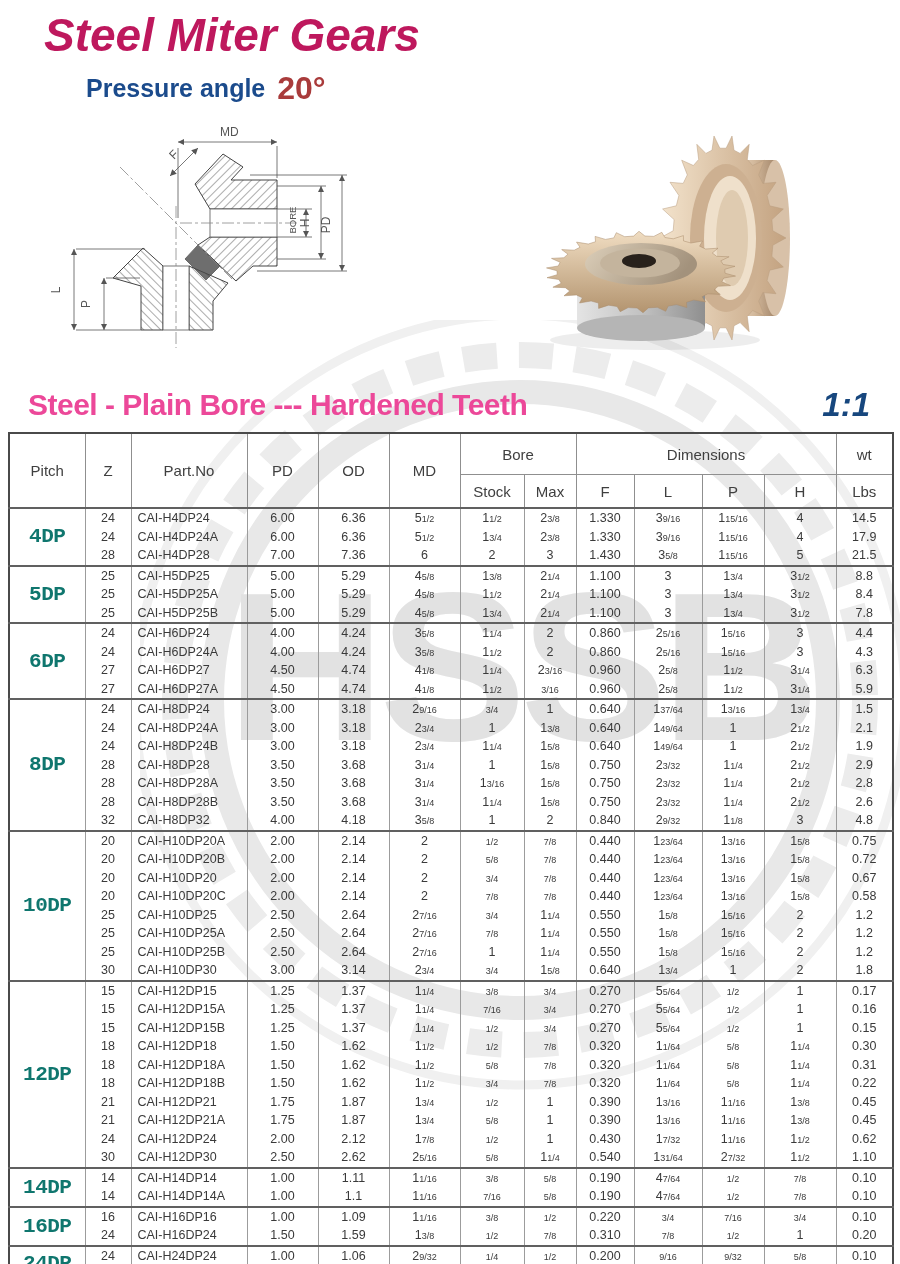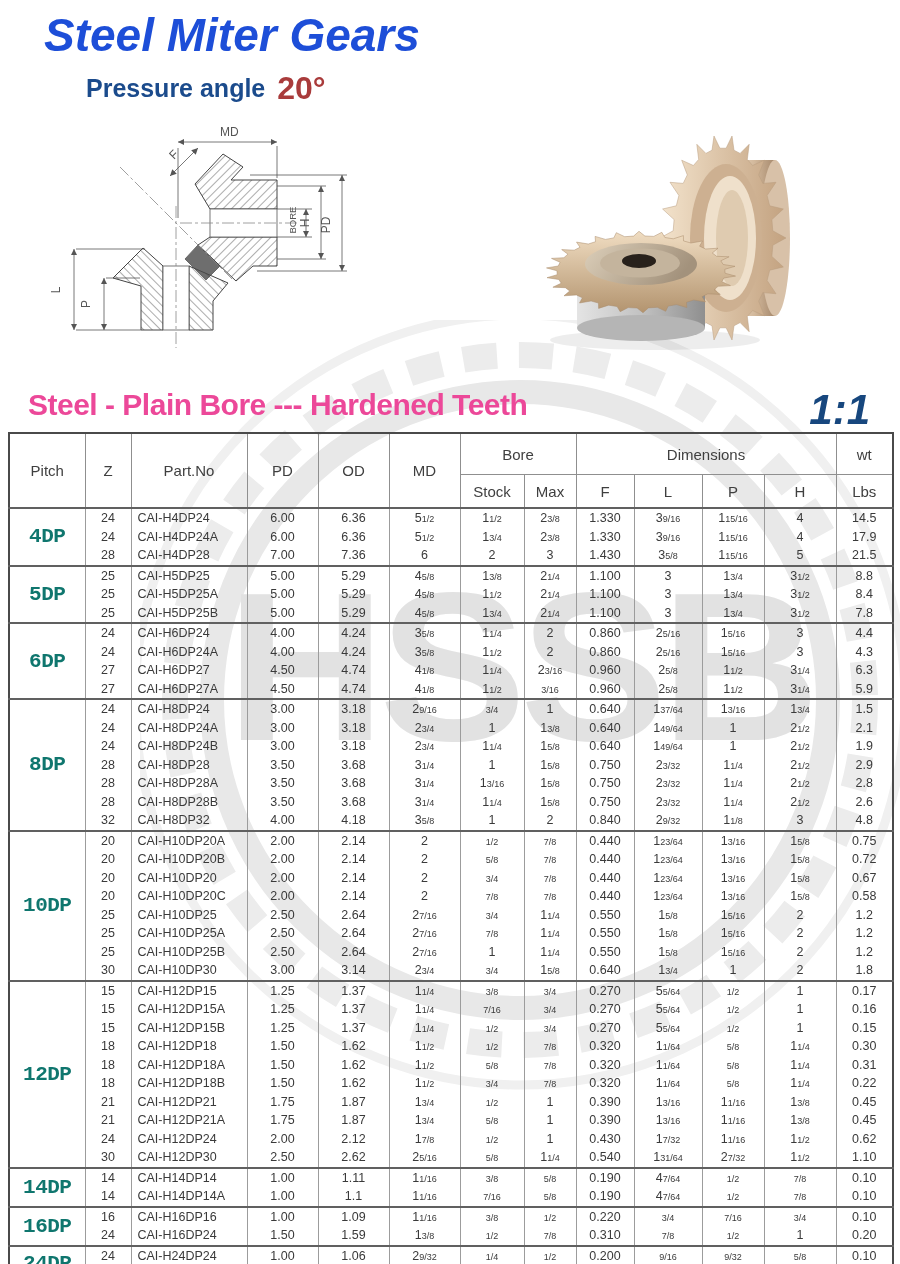--- a/index.html
+++ b/index.html
@@ -2,28 +2,28 @@
 <html><head>
 <meta charset="utf-8">
 <style>
   html,body{margin:0;padding:0;}
   body{width:900px;height:1264px;background:#ffffff;position:relative;overflow:hidden;
        font-family:"Liberation Sans", sans-serif;}
   .abs{position:absolute;}
 
   
   .main-title{left:44px;top:8px;font-size:46px;font-weight:bold;font-style:italic;
-              color:#1d4ed8;letter-spacing:0px;white-space:nowrap;}
+              color:#be185d;letter-spacing:0px;white-space:nowrap;}
   .subtitle{left:86px;top:70px;font-size:25px;font-weight:bold;
             color:#1b4b8c;white-space:nowrap;}
   .subtitle .angle{color:#a93b3b;font-size:32px;margin-left:12px;vertical-align:-2px;}
 
   .section-title{left:28px;top:388px;font-size:30px;font-weight:bold;color:#ec4899;
                  letter-spacing:-0.5px;white-space:nowrap;}
-  .ratio{right:30px;top:386px;font-size:42px;font-weight:bold;font-style:italic;color:#17477e;}
+  .ratio{right:30px;top:386px;font-size:33px;font-weight:bold;font-style:italic;color:#17477e;}
 
   
   .watermark{left:140px;top:320px;width:760px;height:780px;z-index:0;pointer-events:none;}
 
   
   .diagram{left:50px;top:118px;width:340px;height:235px;z-index:1;}
   .photo{left:525px;top:110px;width:290px;height:248px;z-index:1;}
 
   
   .gear-table{left:8px;top:432px;width:884px;z-index:1;border-collapse:collapse;

